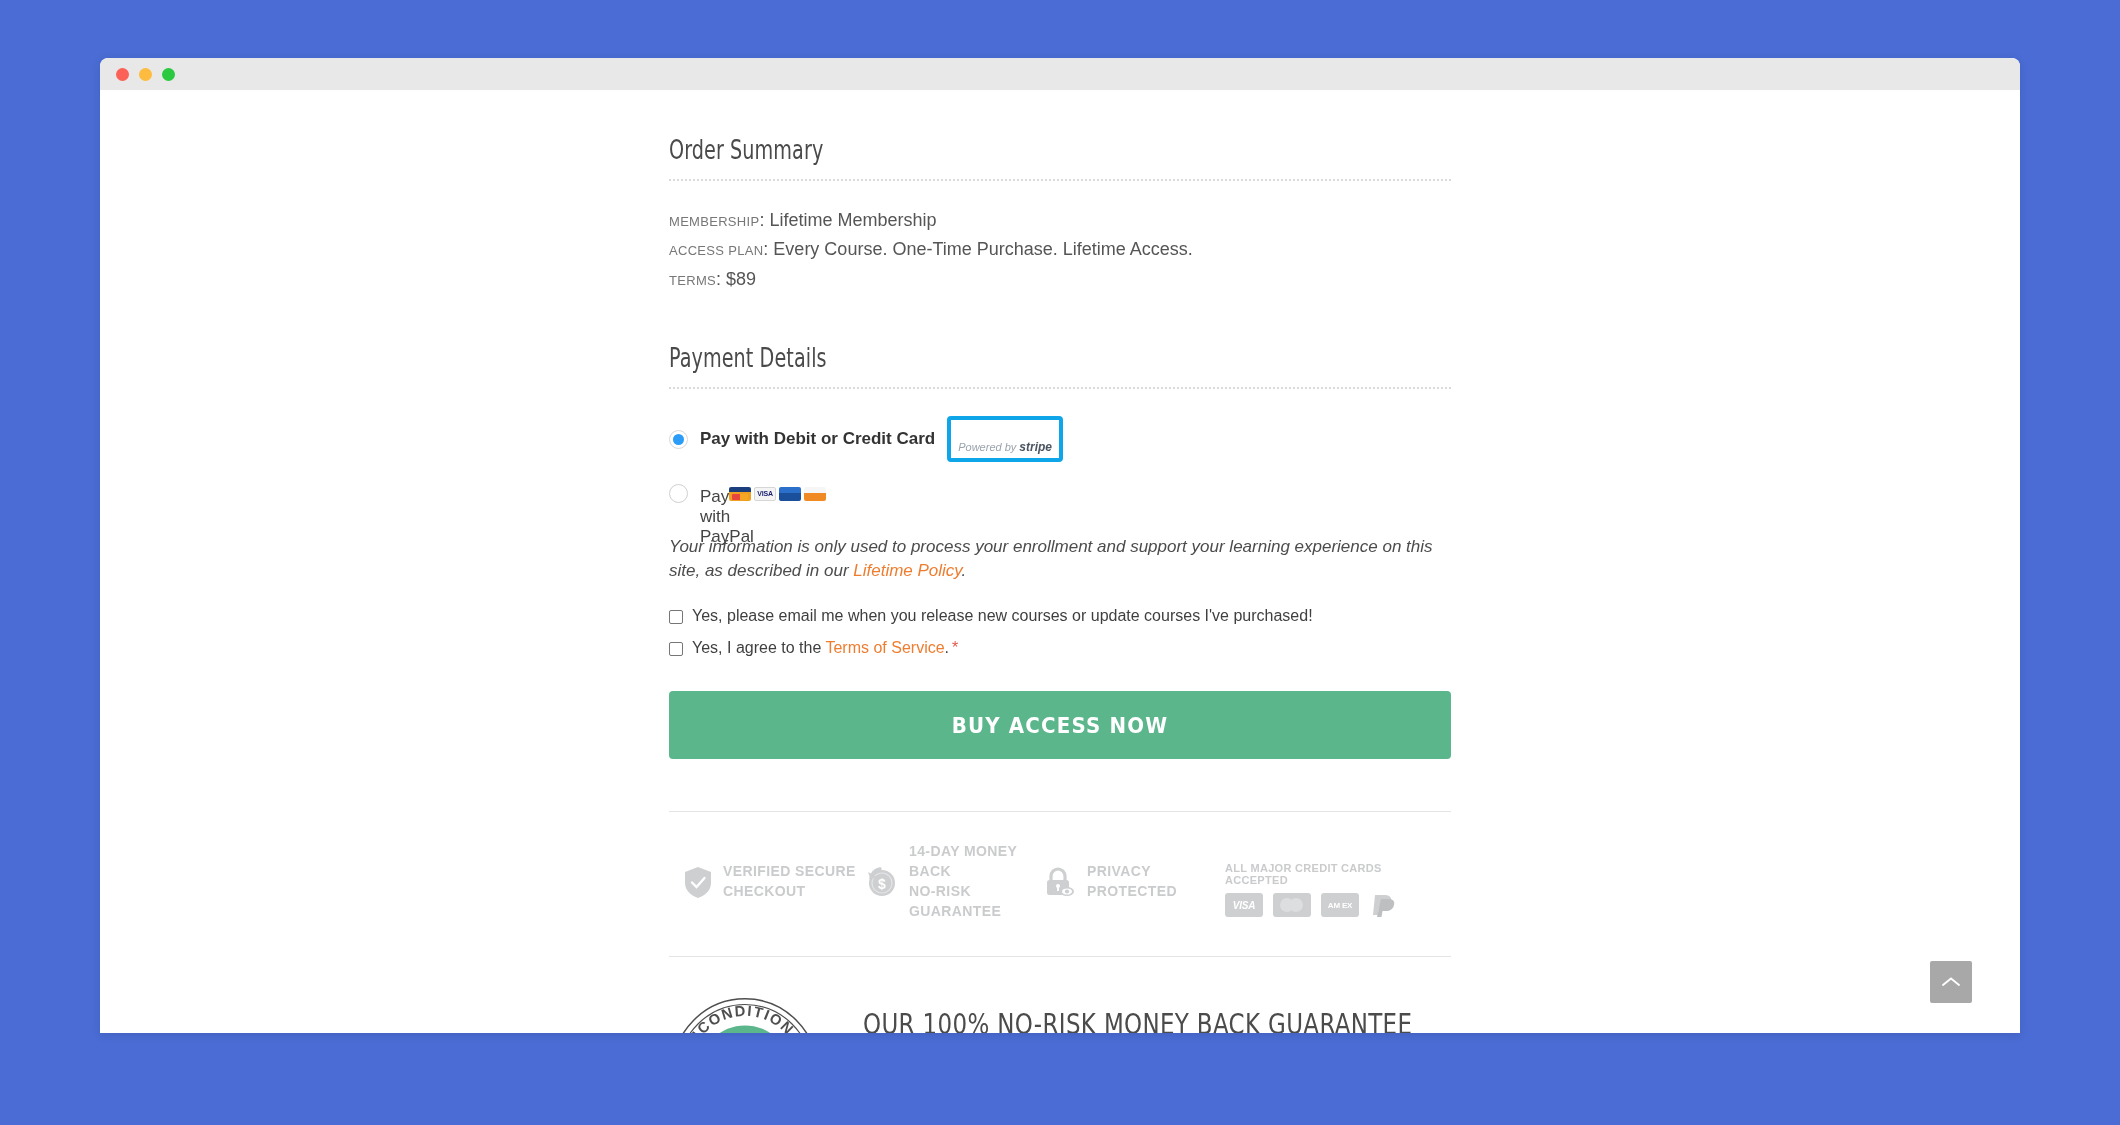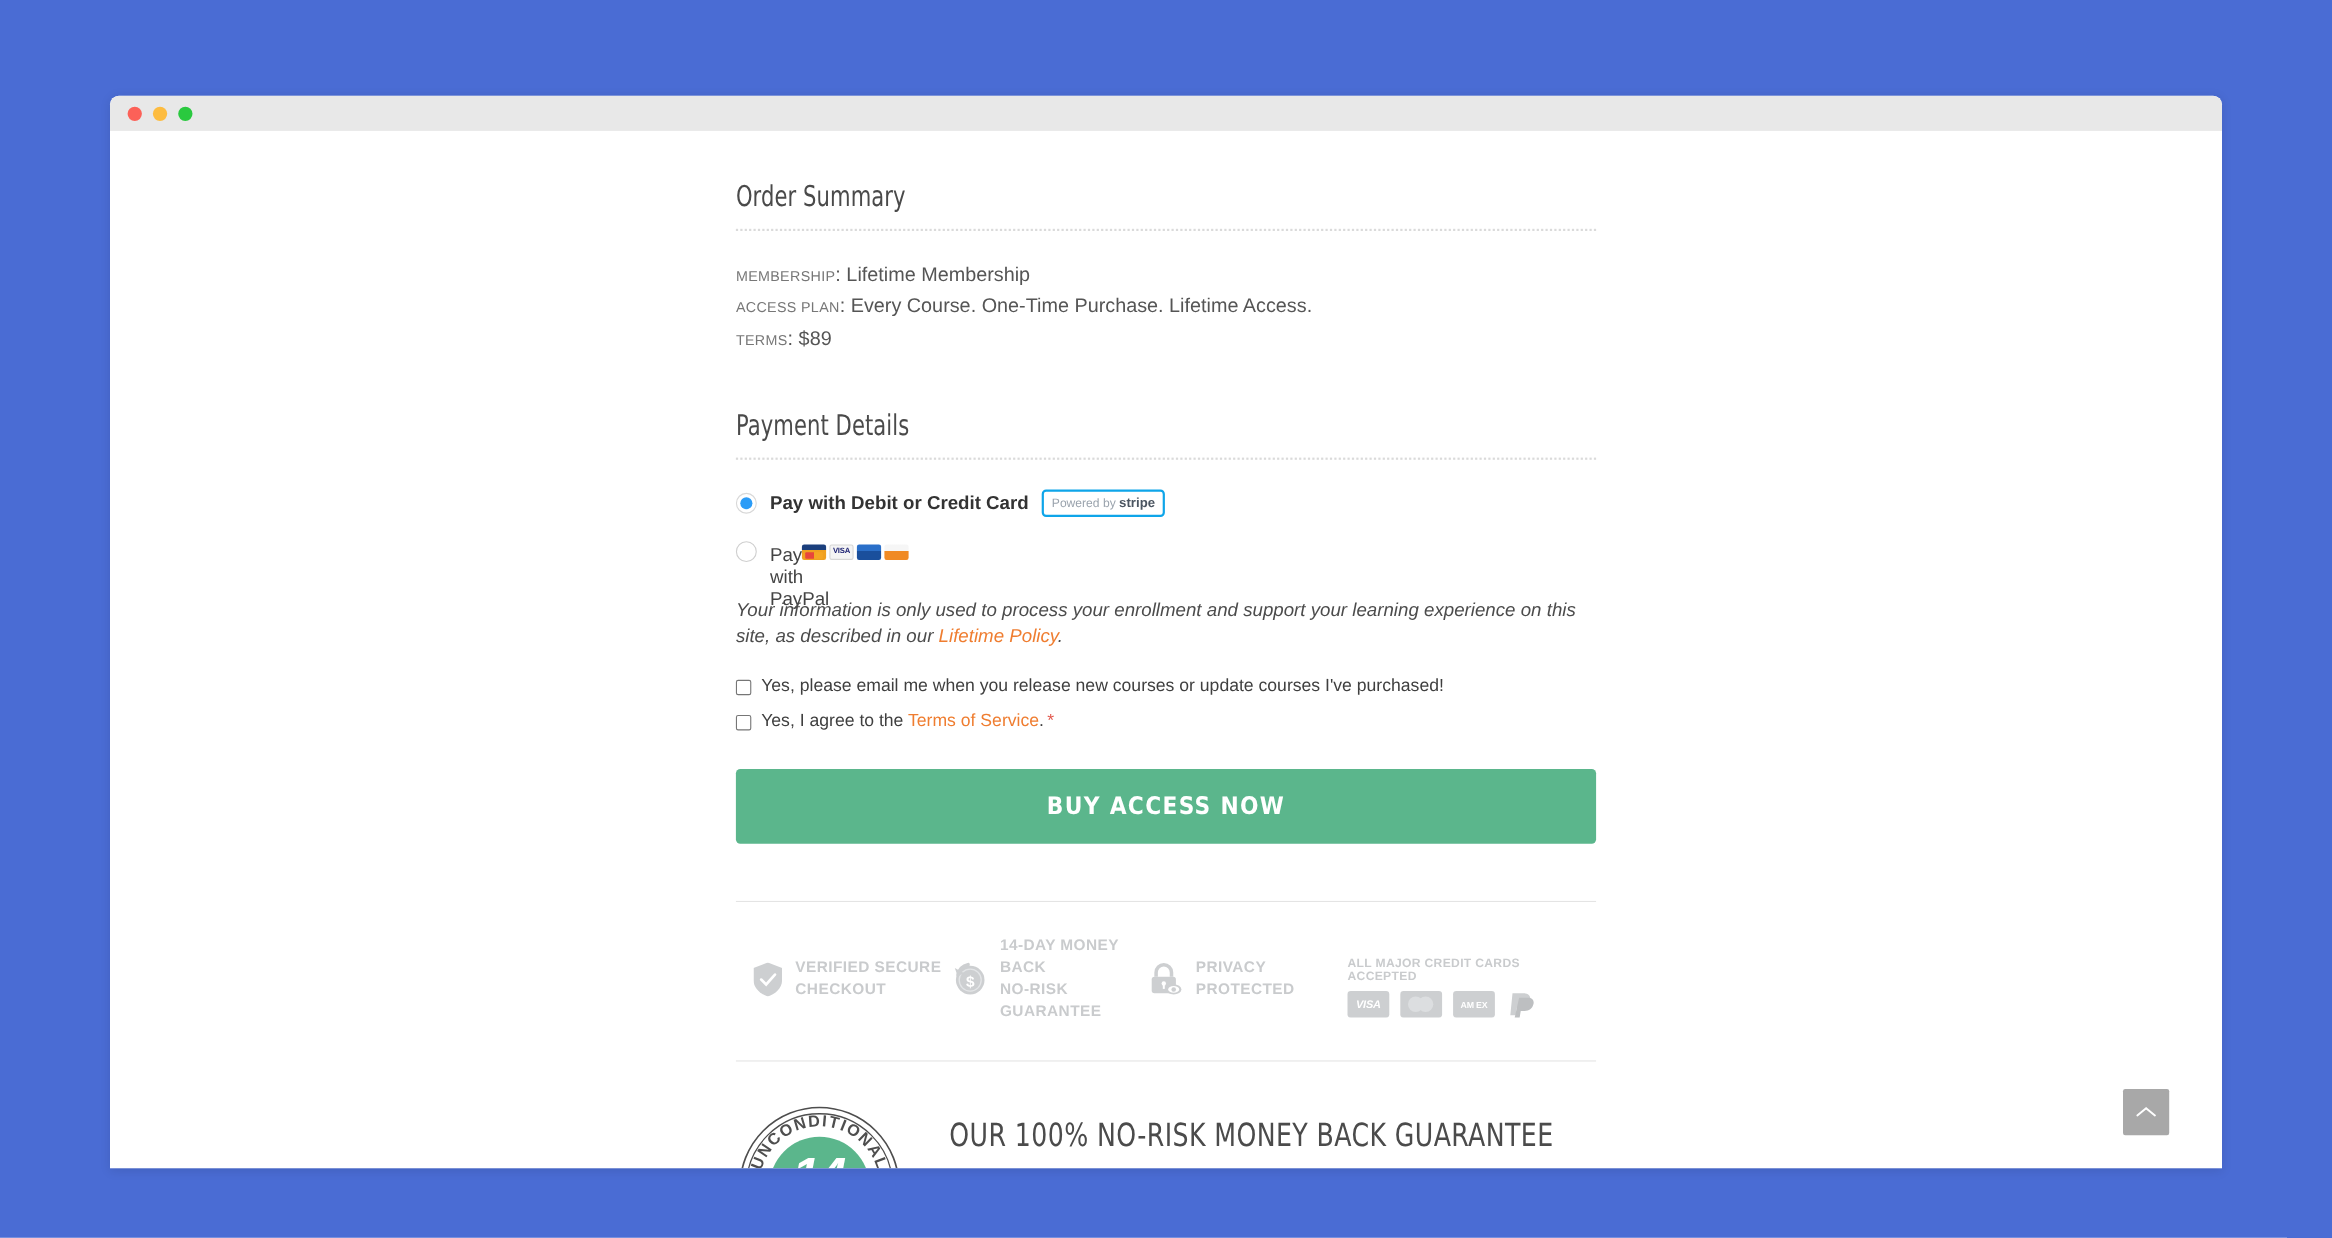--- a/index.html
+++ b/index.html
@@ -9,21 +9,21 @@
     height: 1125px;
     overflow: hidden;
     background: #4a6cd4;
     font-family: "Liberation Sans", sans-serif;
   }
 
   
   #browser-window {
     position: absolute;
     left: 100px;
-    top: 87px;
+    top: 58px;
     width: 1920px;
     height: 975px;
     border-radius: 8px 8px 0 0;
     background: #ffffff;
     overflow: hidden;
     box-shadow: 0 2px 10px rgba(0,0,0,0.10);
   }
   #titlebar {
     height: 32px;
     background: #e8e8e8;
@@ -113,27 +113,28 @@
   }
 
   .pay-label {
     font-size: 17px;
     font-weight: bold;
     color: #333333;
   }
   .pay-label.light { font-weight: 400; color: #444; }
 
   .stripe-badge {
-    border: 2px solid #0ea5e9;
+    border: 4px solid #0ea5e9;
     border-radius: 4px;
-    padding: 3px 7px 4px;
+    padding: 20px 7px 4px;
     font-size: 11px;
     color: #9aa3ad;
     white-space: nowrap;
     background: #fff;
+    font-style: italic;
   }
   .stripe-badge b { color: #4b5561; font-size: 12px; }
 
   
   #card-field {
     margin-top: 14px;
     height: 38px;
     border: 1px solid #e3e3e3;
     border-radius: 4px;
     background: #fff;

